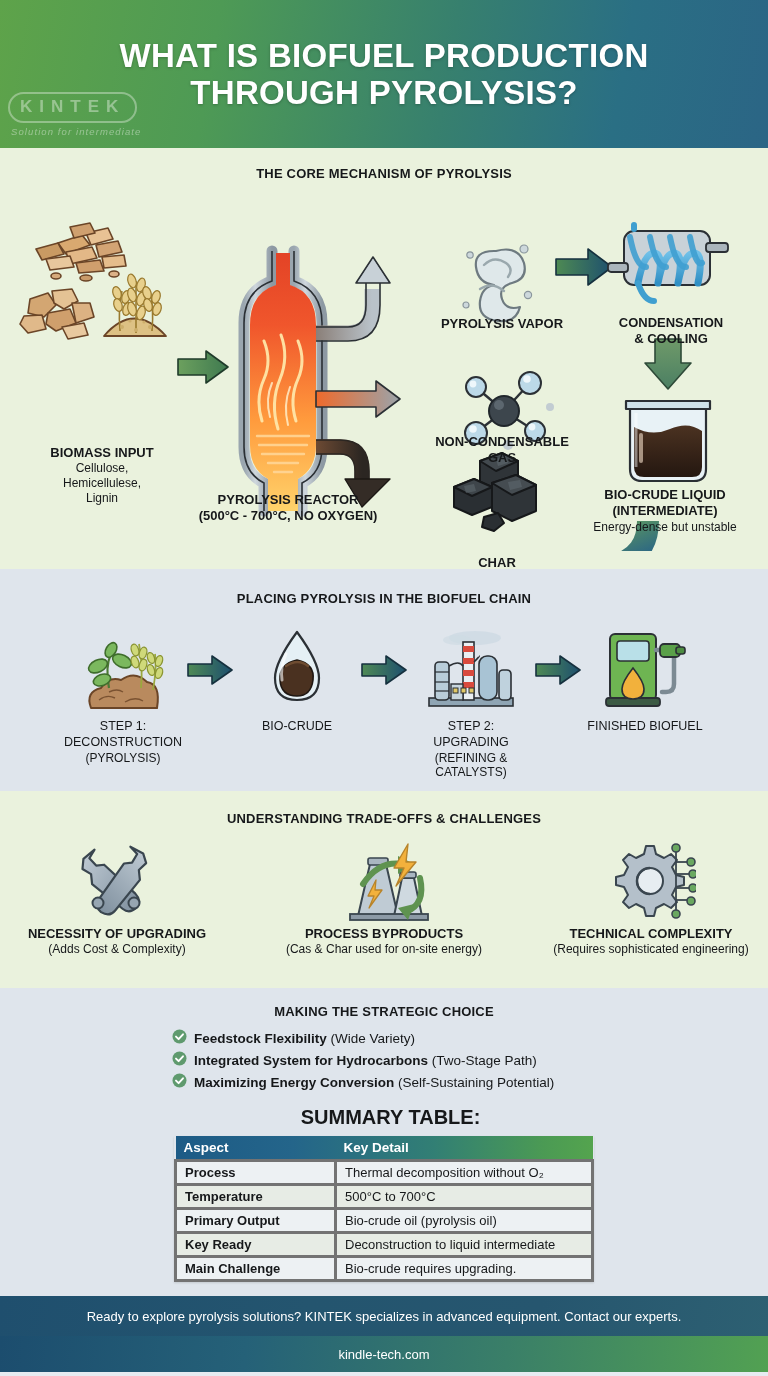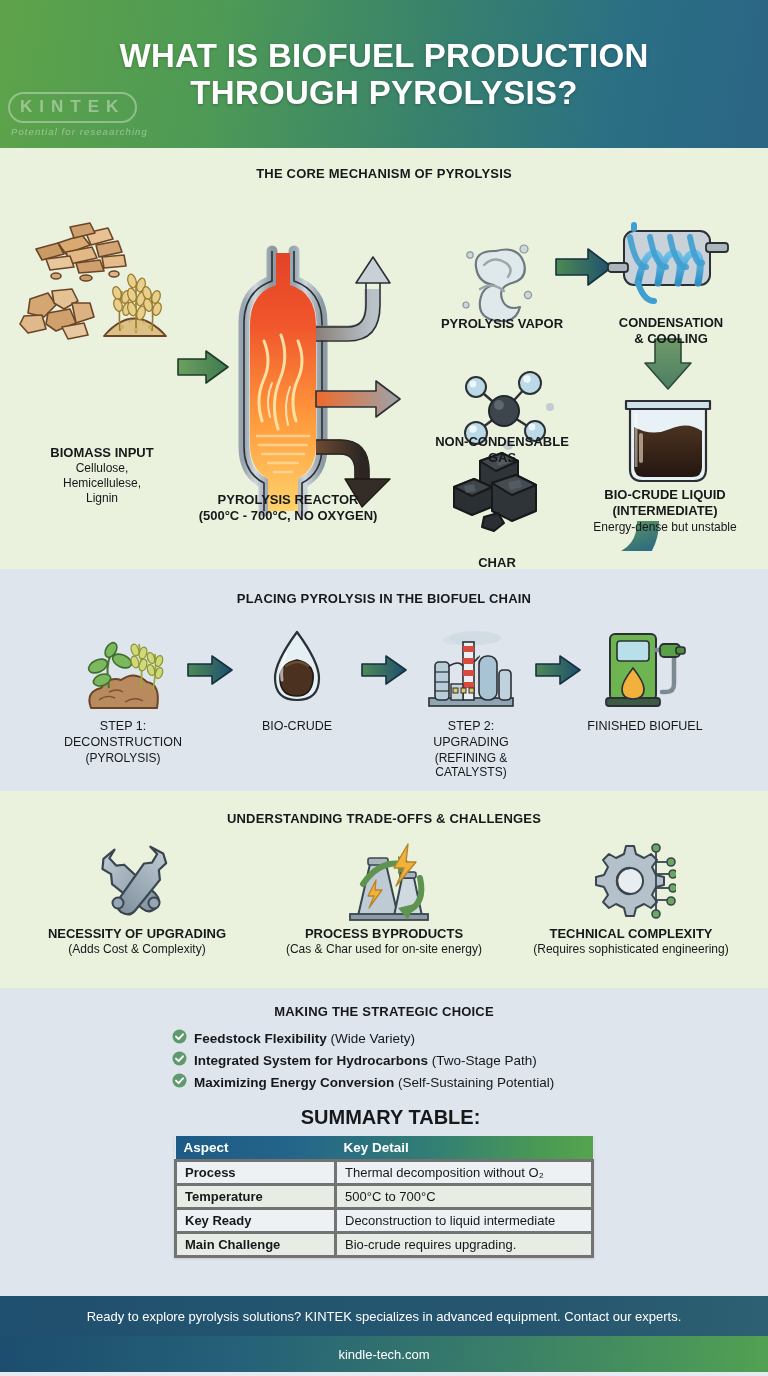--- a/index.html
+++ b/index.html
@@ -85,21 +85,21 @@
   }
   .chain-item{ width:118px; text-align:center; }
   .chain-icon{ height:84px; display:flex; align-items:center; justify-content:center; }
   .chain-label{ font-size:12.5px; font-weight:normal; color:#16181a; line-height:1.3; margin-top:6px;}
   .chain-sub{ font-size:12px; font-weight:normal; color:#16181a; }
   .chain-arrow{ width:56px; height:84px; display:flex; align-items:center; justify-content:center; }
 
   
   #sec-trade{ height:197px; }
   #sec-trade .sec-title{ padding-top:20px; }
-  .trade-row{ display:flex; justify-content:center; margin-top:12px; gap:32px; }
+  .trade-row{ display:flex; justify-content:center; margin-top:12px; gap:52px; }
   .trade-item{ width:215px; text-align:center; }
   .trade-icon{ height:86px; display:flex; align-items:center; justify-content:center; }
   .trade-title{ font-size:13px; font-weight:bold; color:#16181a; margin-top:2px;}
   .trade-sub{ font-size:12px; color:#16181a; margin-top:1px;}
 
   
   #sec-strategy{ height:308px; }
   #sec-strategy .sec-title{ padding-top:16px; }
   .bullets{ margin:10px 0 0 0; padding-left:172px; }
   .bullet{ display:flex; align-items:center; gap:7px; margin-bottom:3px; }
@@ -151,21 +151,21 @@
 </style>
 </head>
 <body>
 
 <div class="header">
   <h1>WHAT IS BIOFUEL PRODUCTION THROUGH PYROLYSIS?</h1>
   <div class="logo">
     <div class="logo-box">
       <div class="logo-word">KINTEK</div>
     </div>
-    <div class="logo-tag">Potential for reseaarching</div>
+    <div class="logo-tag">Solution for intermediate</div>
   </div>
 </div>
 
 <div class="sec sec-green" id="sec-core">
   <div class="sec-title">THE CORE MECHANISM OF PYROLYSIS</div>
 
   <div class="core-wrap">
 
     <svg class="abs" style="left:0;top:0" width="768" height="370" viewBox="0 0 768 370">
       <defs>
@@ -696,20 +696,24 @@
     <tbody>
       <tr>
         <td class="k">Process</td>
         <td>Thermal decomposition without O₂</td>
       </tr>
       <tr>
         <td class="k">Temperature</td>
         <td>500°C to 700°C</td>
       </tr>
       <tr>
+        <td class="k">Primary Output</td>
+        <td>Bio-crude oil (pyrolysis oil)</td>
+      </tr>
+      <tr>
         <td class="k">Key Ready</td>
         <td>Deconstruction to liquid intermediate</td>
       </tr>
       <tr>
         <td class="k">Main Challenge</td>
         <td>Bio-crude requires upgrading.</td>
       </tr>
     </tbody>
   </table>
 </div>

